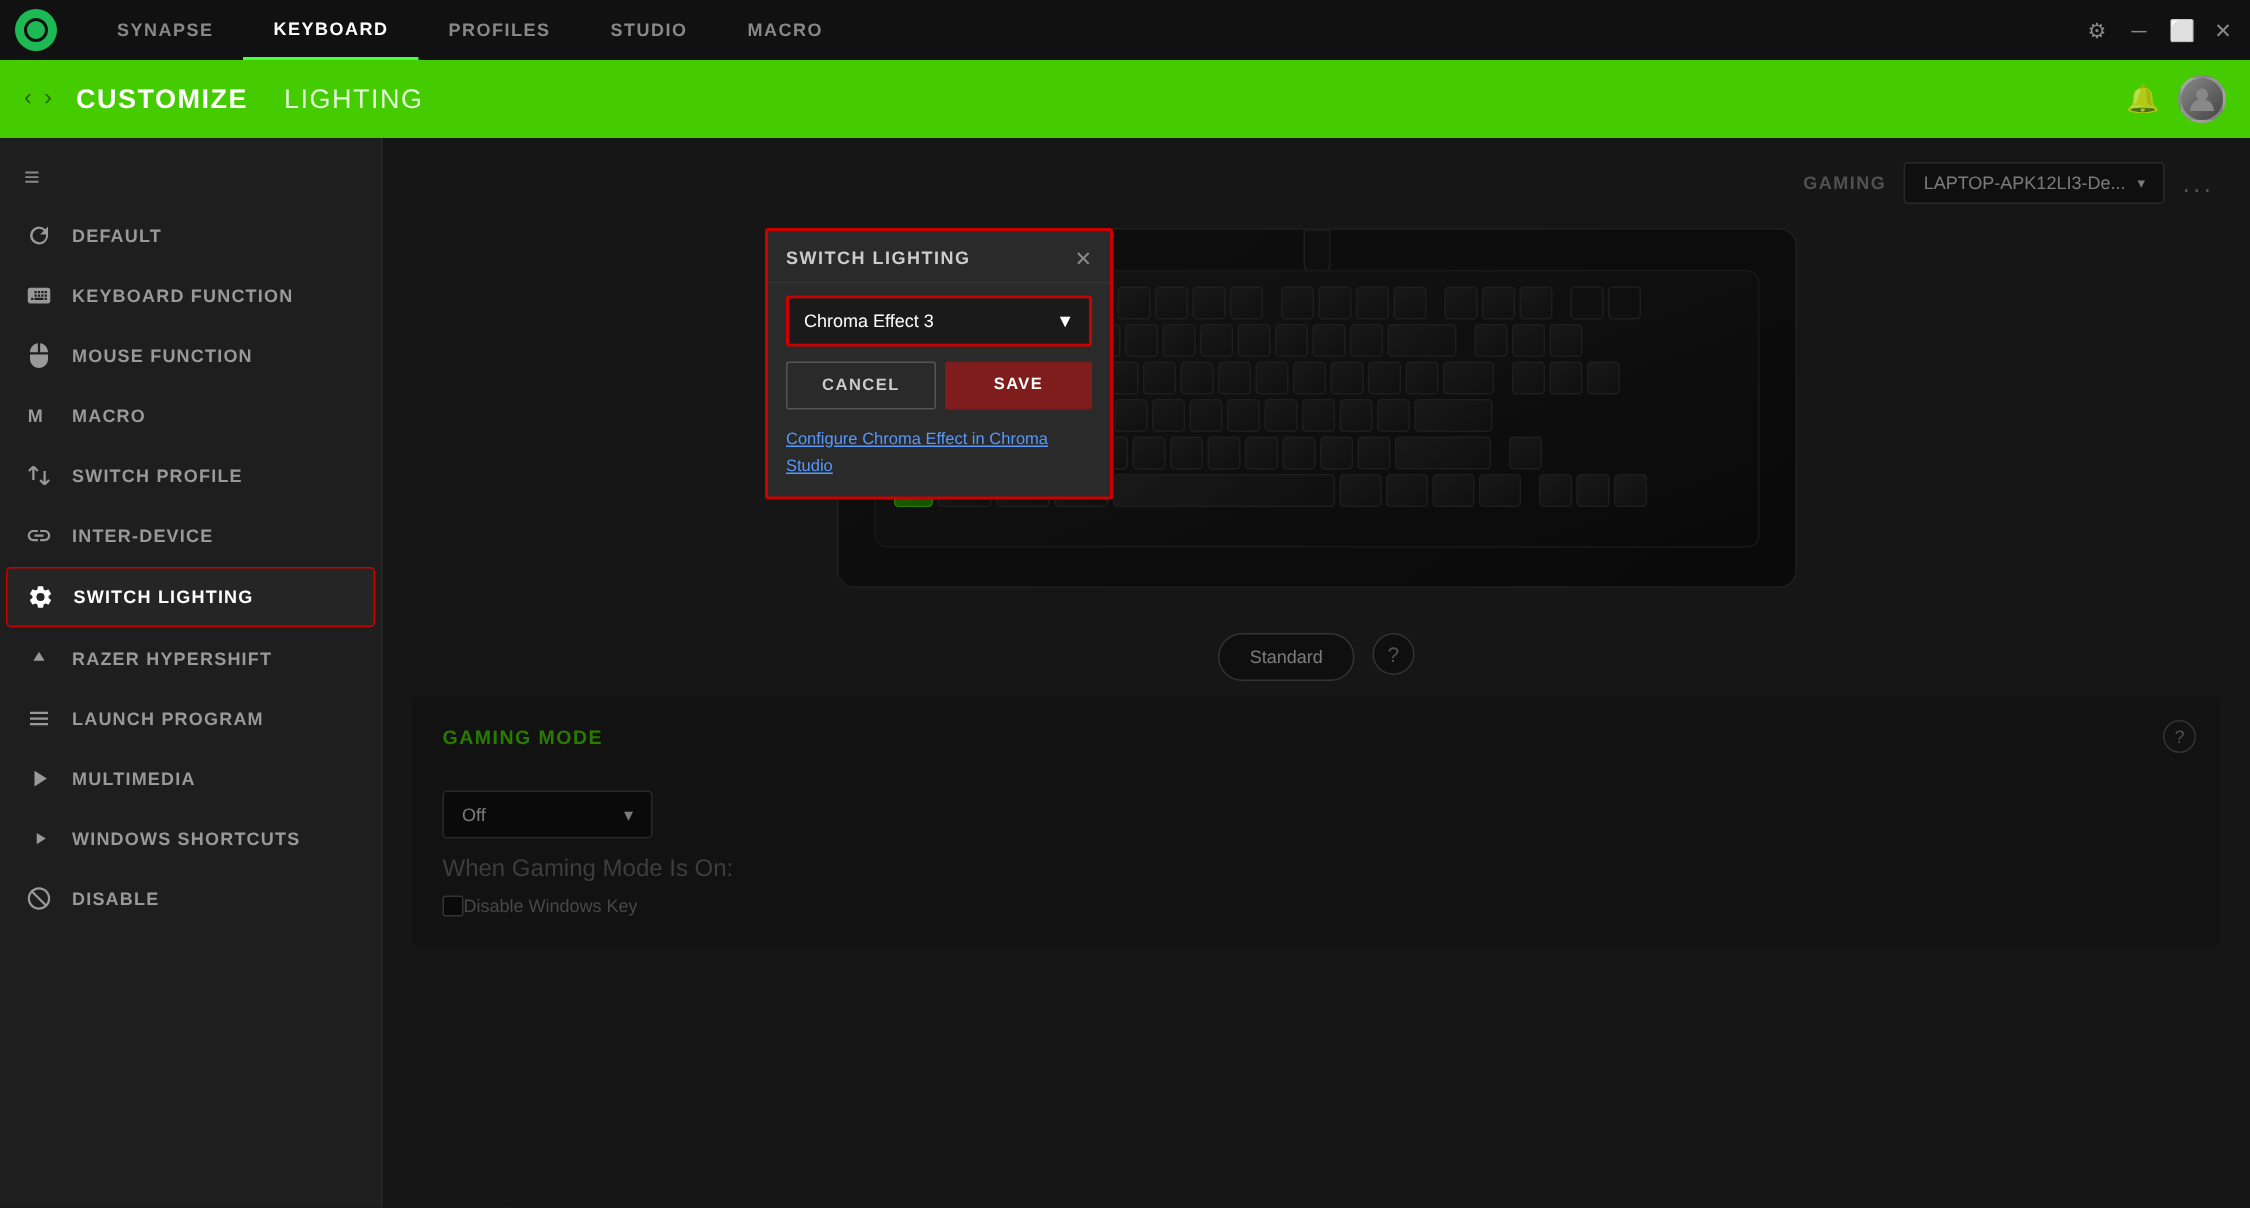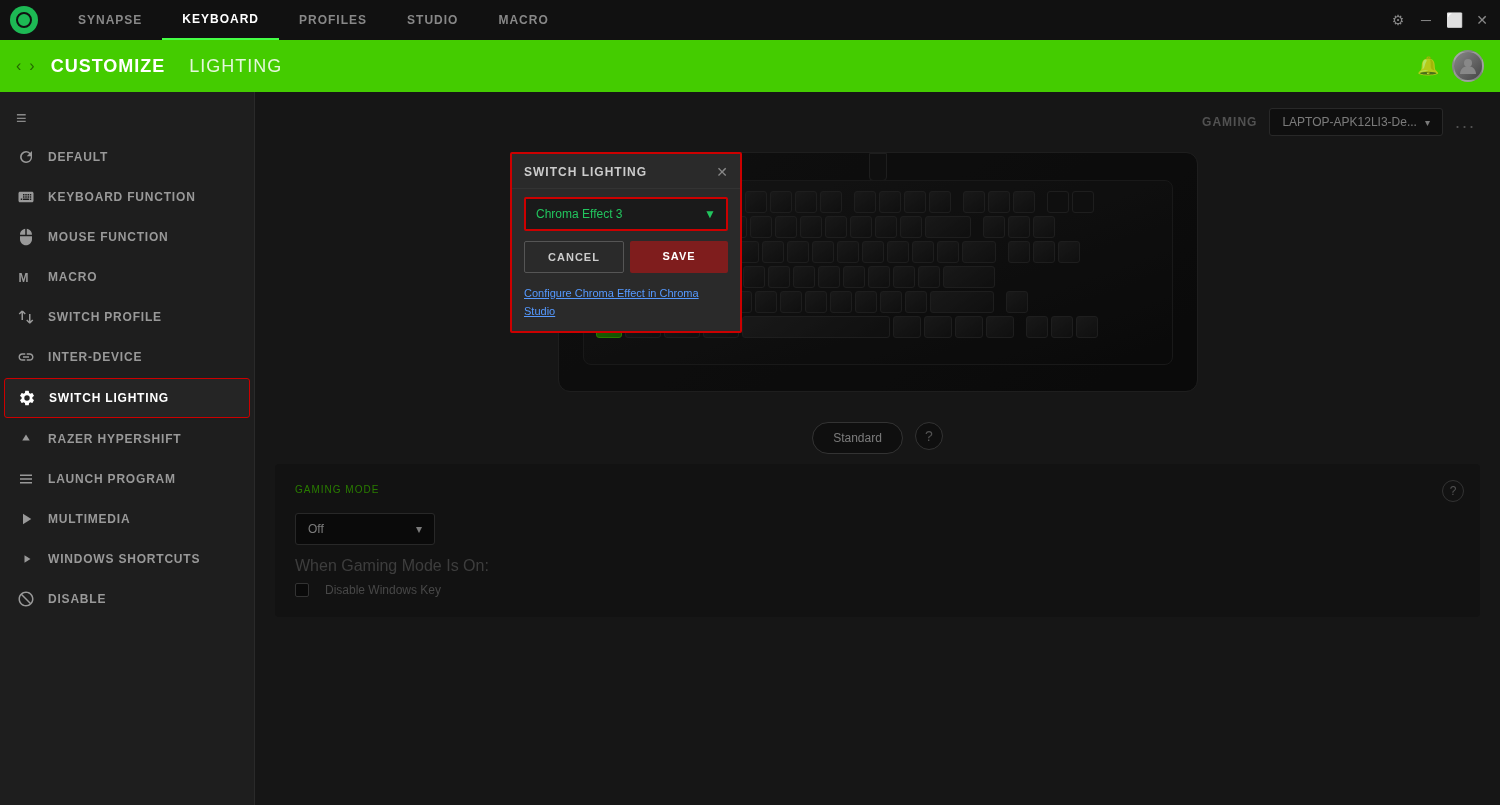--- a/index.html
+++ b/index.html
@@ -302,25 +302,25 @@
 
     
     #gaming-mode-panel {
       background: #1e1e1e;
       border-radius: 4px;
       margin: 0 20px;
       padding: 20px;
       position: relative;
     }
     .gaming-mode-title {
-      font-size: 10px;
-      font-weight: 400;
+      font-size: 13px;
+      font-weight: 700;
       color: #44cc00;
       letter-spacing: 1px;
-      margin-bottom: 18px;
+      margin-bottom: 28px;
     }
     .gaming-mode-select {
       background: #111;
       border: 1px solid #444;
       color: #ccc;
       padding: 8px 12px;
       font-size: 12px;
       border-radius: 3px;
       display: flex;
       align-items: center;
@@ -330,21 +330,21 @@
       margin-bottom: 12px;
     }
     .gaming-mode-info {
       font-size: 16px;
       color: #666;
       margin-bottom: 8px;
     }
     .checkbox-row {
       display: flex;
       align-items: center;
-      gap: 16px;
+      gap: 0;
     }
     .checkbox {
       width: 14px;
       height: 14px;
       border: 1px solid #555;
       background: #111;
       border-radius: 2px;
     }
     .checkbox-label {
       font-size: 12px;
@@ -429,21 +429,21 @@
     .dialog-body {
       padding: 8px 12px 12px;
     }
     .dialog-dropdown-wrapper {
       border: 2px solid #cc0000;
       border-radius: 2px;
       margin-bottom: 10px;
     }
     .dialog-dropdown {
       background: #1a1a1a;
-      color: #22c55e;
+      color: #ffffff;
       font-size: 12px;
       padding: 8px 10px;
       display: flex;
       align-items: center;
       justify-content: space-between;
       cursor: pointer;
     }
     .dialog-btn-row {
       display: flex;
       gap: 6px;

